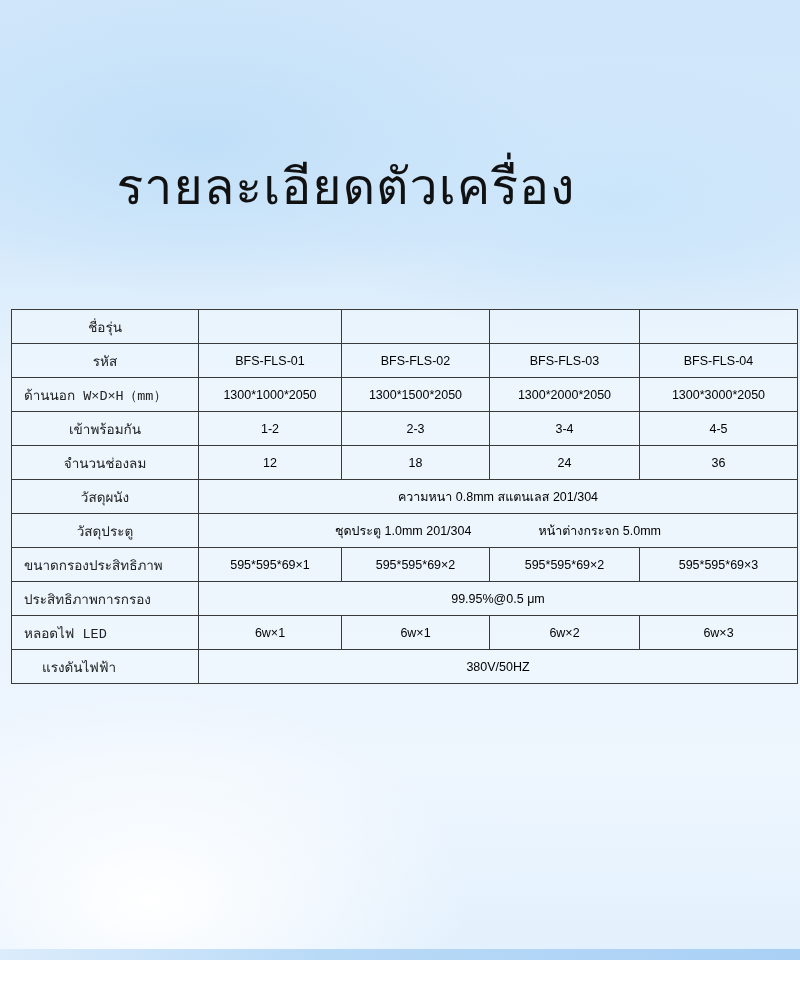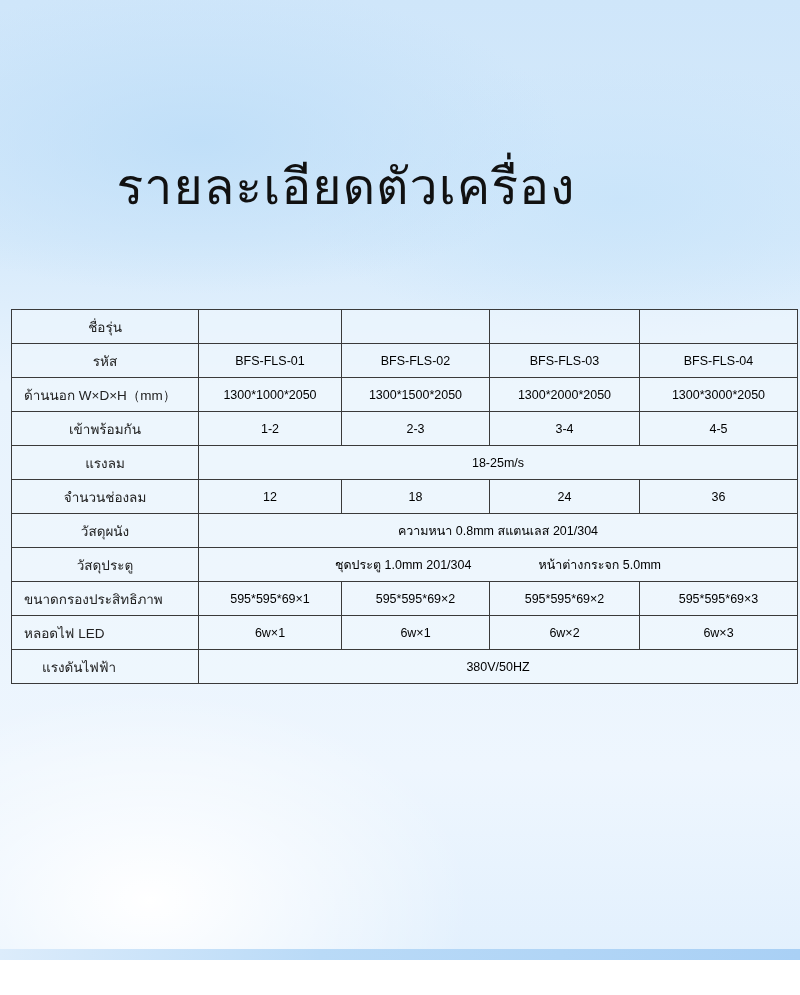--- a/index.html
+++ b/index.html
@@ -33,21 +33,21 @@
       background: rgba(240,247,253,0.55);
     }
     table.spec td {
       border: 1.5px solid #3a3a3a;
       height: 33px; padding: 0;
       text-align: center; vertical-align: middle;
       font-size: 12.5px; color: #000000;
       font-family: "Liberation Sans", sans-serif;
     }
     table.spec td.label {
-      font-family: Liberation Sans, sans-serif;
+      font-family: Liberation Mono, monospace;
       font-size: 13.5px; color: #222;
     }
     table.spec td.label.left { text-align: left; padding-left: 30px; }
     table.spec td.label.left-tight { text-align: left; padding-left: 12px; }
     col.c0 { width: 187px; }
     col.c1 { width: 143px; }
     col.c2 { width: 148px; }
     col.c3 { width: 150px; }
     col.c4 { width: 158px; }
     .sp { display: inline-block; width: 10px; }
@@ -91,24 +91,20 @@
       <td>1300*3000*2050</td>
     </tr>
     <tr>
       <td class="label">เข้าพร้อมกัน</td>
       <td>1-2</td>
       <td>2-3</td>
       <td>3-4</td>
       <td>4-5</td>
     </tr>
     <tr>
-      <td class="label">แรงลม</td>
-      <td colspan="4">18-25m/s</td>
-    </tr>
-    <tr>
       <td class="label">จำนวนช่องลม</td>
       <td>12</td>
       <td>18</td>
       <td>24</td>
       <td>36</td>
     </tr>
     <tr>
       <td class="label">วัสดุผนัง</td>
       <td colspan="4">ความหนา 0.8mm    สแตนเลส 201/304</td>
     </tr>
@@ -121,20 +117,24 @@
       </td>
     </tr>
     <tr>
       <td class="label left-tight">ขนาดกรองประสิทธิภาพ</td>
       <td>595*595*69×1</td>
       <td>595*595*69×2</td>
       <td>595*595*69×2</td>
       <td>595*595*69×3</td>
     </tr>
     <tr>
+      <td class="label left-tight">ประสิทธิภาพการกรอง</td>
+      <td colspan="4">99.95%@0.5 μm</td>
+    </tr>
+    <tr>
       <td class="label left-tight">หลอดไฟ LED</td>
       <td>6w×1</td>
       <td>6w×1</td>
       <td>6w×2</td>
       <td>6w×3</td>
     </tr>
     <tr>
       <td class="label left">แรงดันไฟฟ้า</td>
       <td colspan="4">380V/50HZ</td>
     </tr>

